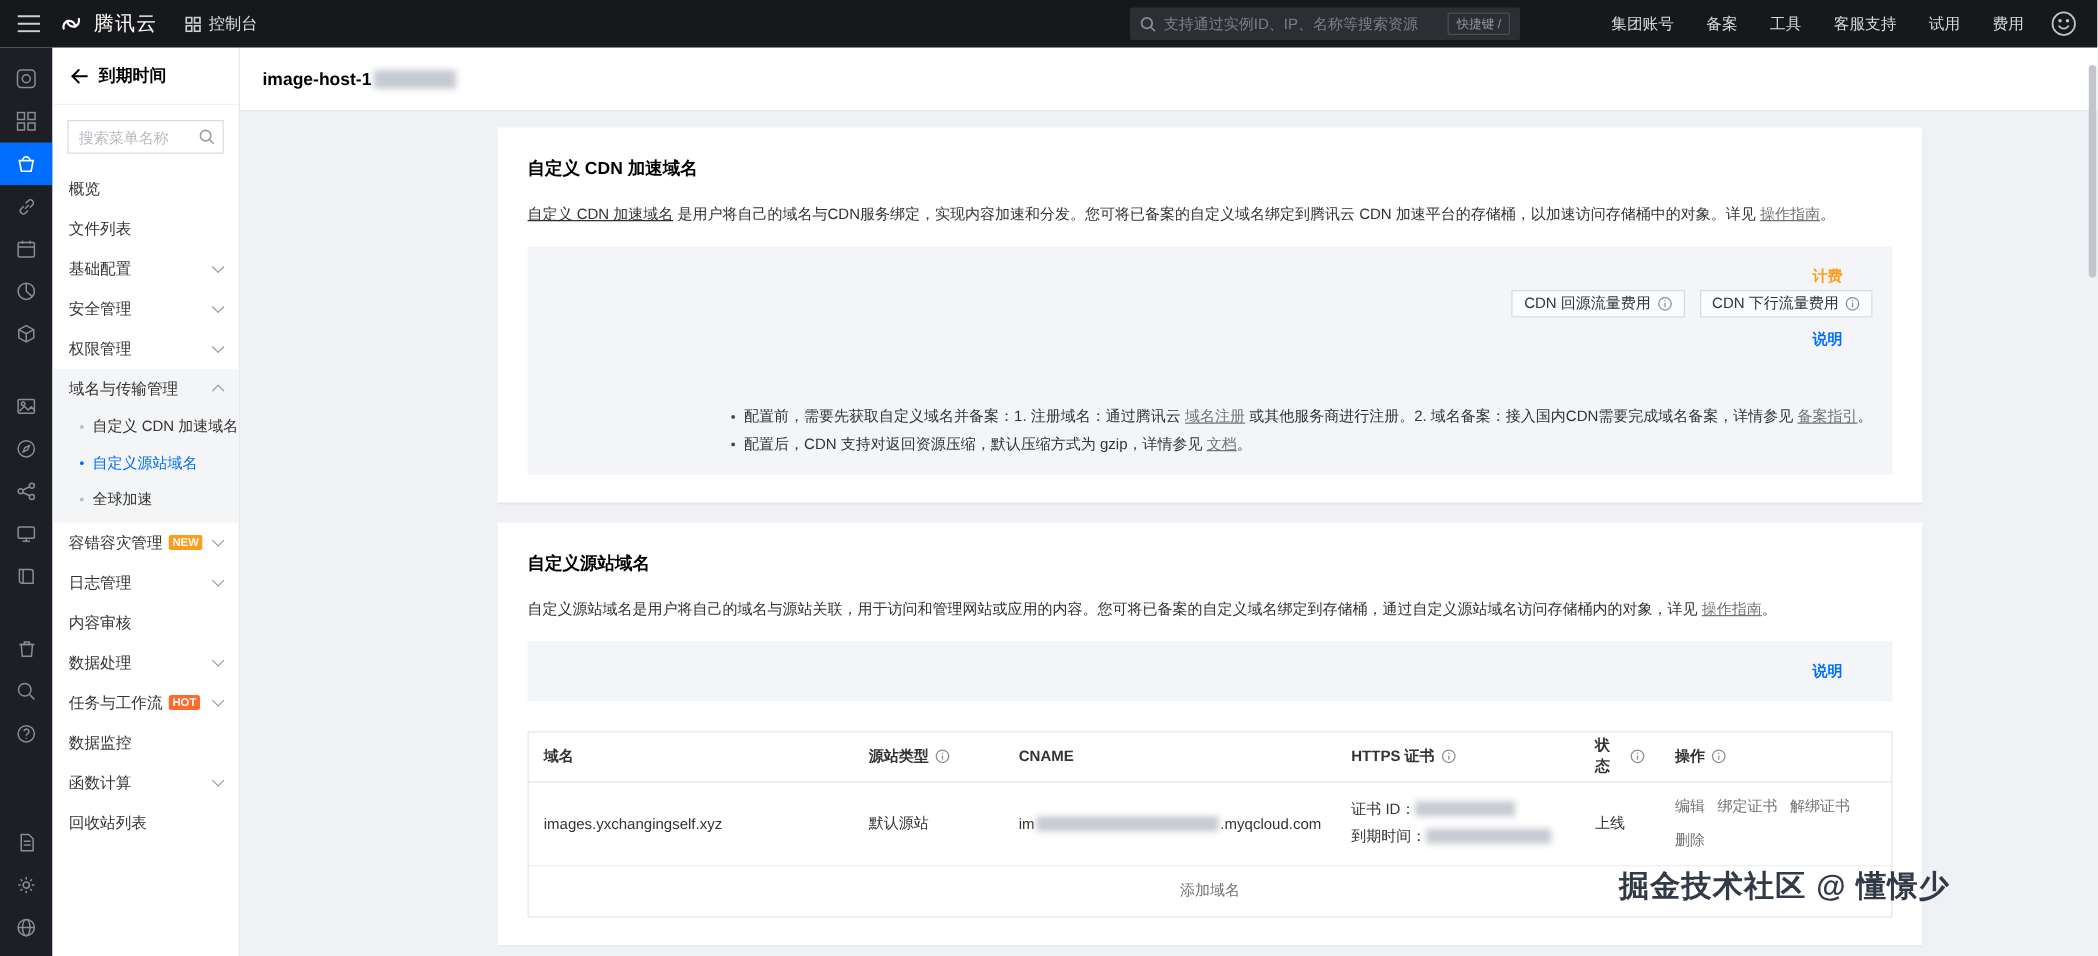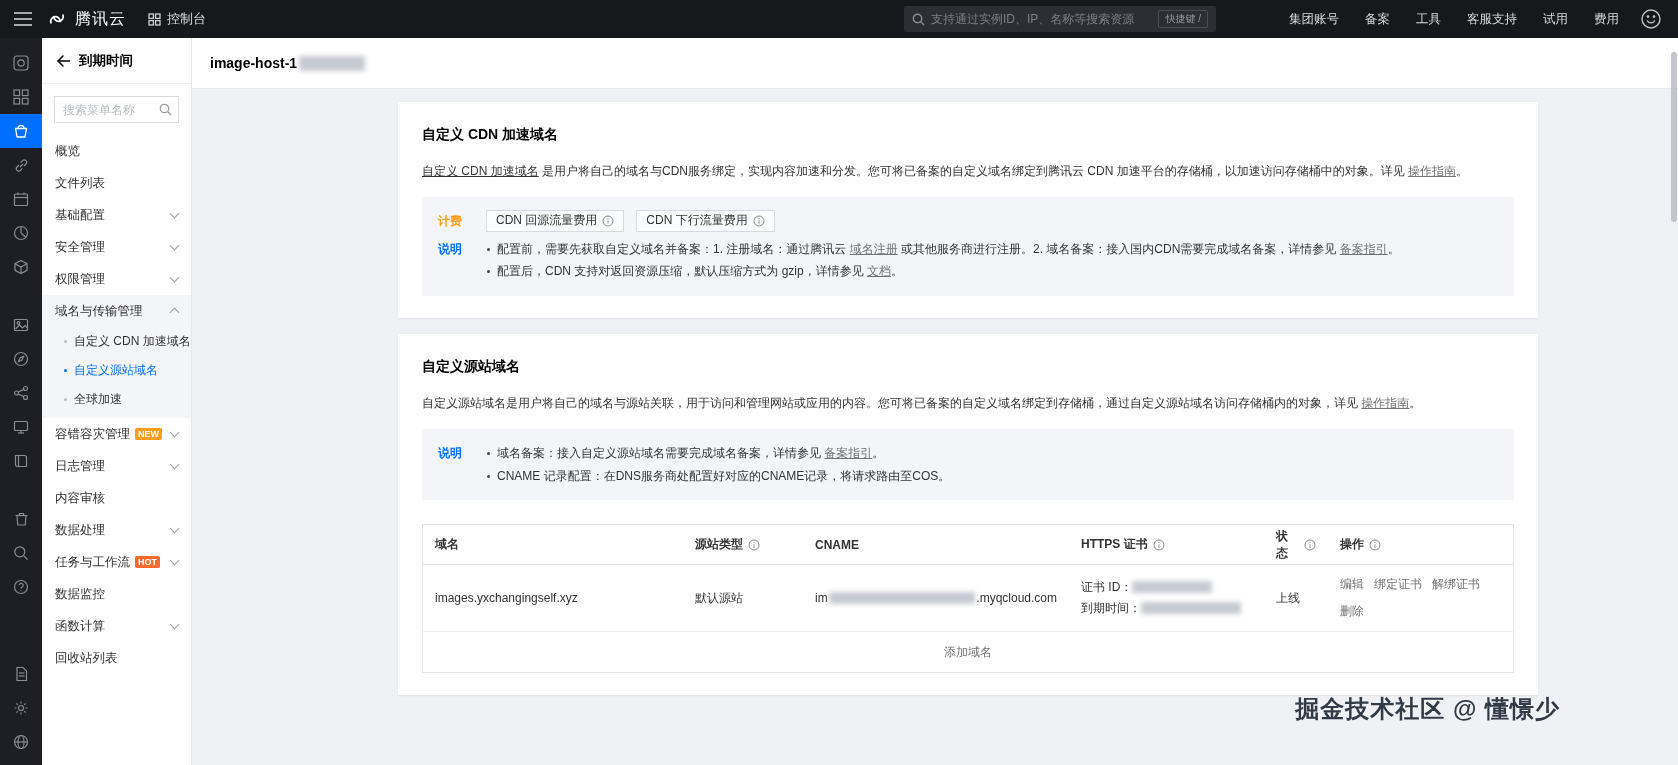--- a/index.html
+++ b/index.html
@@ -58,21 +58,21 @@
   .bucket-name{font-size:14px;font-weight:700;color:#000;}
   .content{flex:1;overflow:hidden;padding:14px 140px 0 206px;}
   .card{background:#fff;box-shadow:0 1px 2px rgba(0,0,0,.06);margin-bottom:16px;padding:24px 24px 22px;}
   .card-title-row{display:flex;align-items:center;gap:12px;}
   .card-title{font-size:14px;font-weight:700;color:#000;}
   .card-desc{margin-top:17px;line-height:1.8;color:#333;}
   .lnk{color:#737373;cursor:pointer;}
   .lnk.u{text-decoration:underline;}
   .term{color:#333;text-decoration:underline;cursor:pointer;}
   .info-box{background:#f3f5f8;margin-top:14px;padding:10px 16px;}
-  .ib-row{display:flex;align-items:flex-start;padding:3px 0;}
+  .ib-row{display:flex;align-items:flex-end;padding:3px 0;flex-direction:column;}
   .ib-label{width:48px;flex:none;font-weight:700;line-height:22px;}
   .ib-label.billing{color:#ff9c19;}
   .ib-label.note{color:#006eff;}
   .pills{display:flex;gap:12px;align-items:center;}
   .pill{background:#fbfcfd;border:1px solid #d7dbe1;padding:2px 9px;height:22px;display:flex;align-items:center;gap:5px;color:#333;cursor:default;}
   .bullets{flex:1;}
   .bullet{position:relative;padding-left:11px;line-height:1.9;}
   .bullet::before{content:"";position:absolute;left:1px;top:10px;width:3px;height:3px;border-radius:50%;background:#444;}
   .cdn-notice{text-align:center;margin:36px 0 16px;color:#333;}
   .info-i{color:#8a8d93;flex:none;}
@@ -448,49 +448,41 @@
                       <line x1="6" y1="5.3" x2="6" y2="8.7"></line>
                       <circle cx="6" cy="3.5" r="0.6" fill="currentColor" stroke="none"></circle>
                     </svg>
                   </span>
               </span>
             </span>
           </div>
           <div class="ib-row">
             <span class="ib-label note">说明</span>
             <span class="bullets">
-              <span class="bullet" style="display:block;">
+              <span class="bullet" style="display:block;margin-top:40px;">
                 <span>配置前，需要先获取自定义域名并备案：1. 注册域名：通过腾讯云 </span><span class="lnk u">域名注册</span><span> 或其他服务商进行注册。2. 域名备案：接入国内CDN需要完成域名备案，详情参见 </span><span class="lnk u">备案指引</span><span>。</span>
               </span>
               <span class="bullet" style="display:block;">
                 <span>配置后，CDN 支持对返回资源压缩，默认压缩方式为 gzip，详情参见 </span><span class="lnk u">文档</span><span>。</span>
               </span>
             </span>
           </div>
         </div>
       </section>
 
       <section class="card">
         <div class="card-title-row">
             <span class="card-title">自定义源站域名</span>
           </div>
         <p class="card-desc">
           <span>自定义源站域名是用户将自己的域名与源站关联，用于访问和管理网站或应用的内容。您可将已备案的自定义域名绑定到存储桶，通过自定义源站域名访问存储桶内的对象，详见 </span><span class="lnk u">操作指南</span><span>。</span>
         </p>
         <div class="info-box">
           <div class="ib-row">
             <span class="ib-label note">说明</span>
-            <span class="bullets">
-              <span class="bullet" style="display:block;">
-                <span>域名备案：接入自定义源站域名需要完成域名备案，详情参见 </span><span class="lnk u">备案指引</span><span>。</span>
-              </span>
-              <span class="bullet" style="display:block;">
-                <span>CNAME 记录配置：在DNS服务商处配置好对应的CNAME记录，将请求路由至COS。</span>
-              </span>
-            </span>
           </div>
         </div>
 
         <div class="tbl">
           <div class="tbl-head">
             <span class="th c-domain">
                 <span>域名</span>
               </span>
             <span class="th c-type">
                 <span>源站类型</span>

